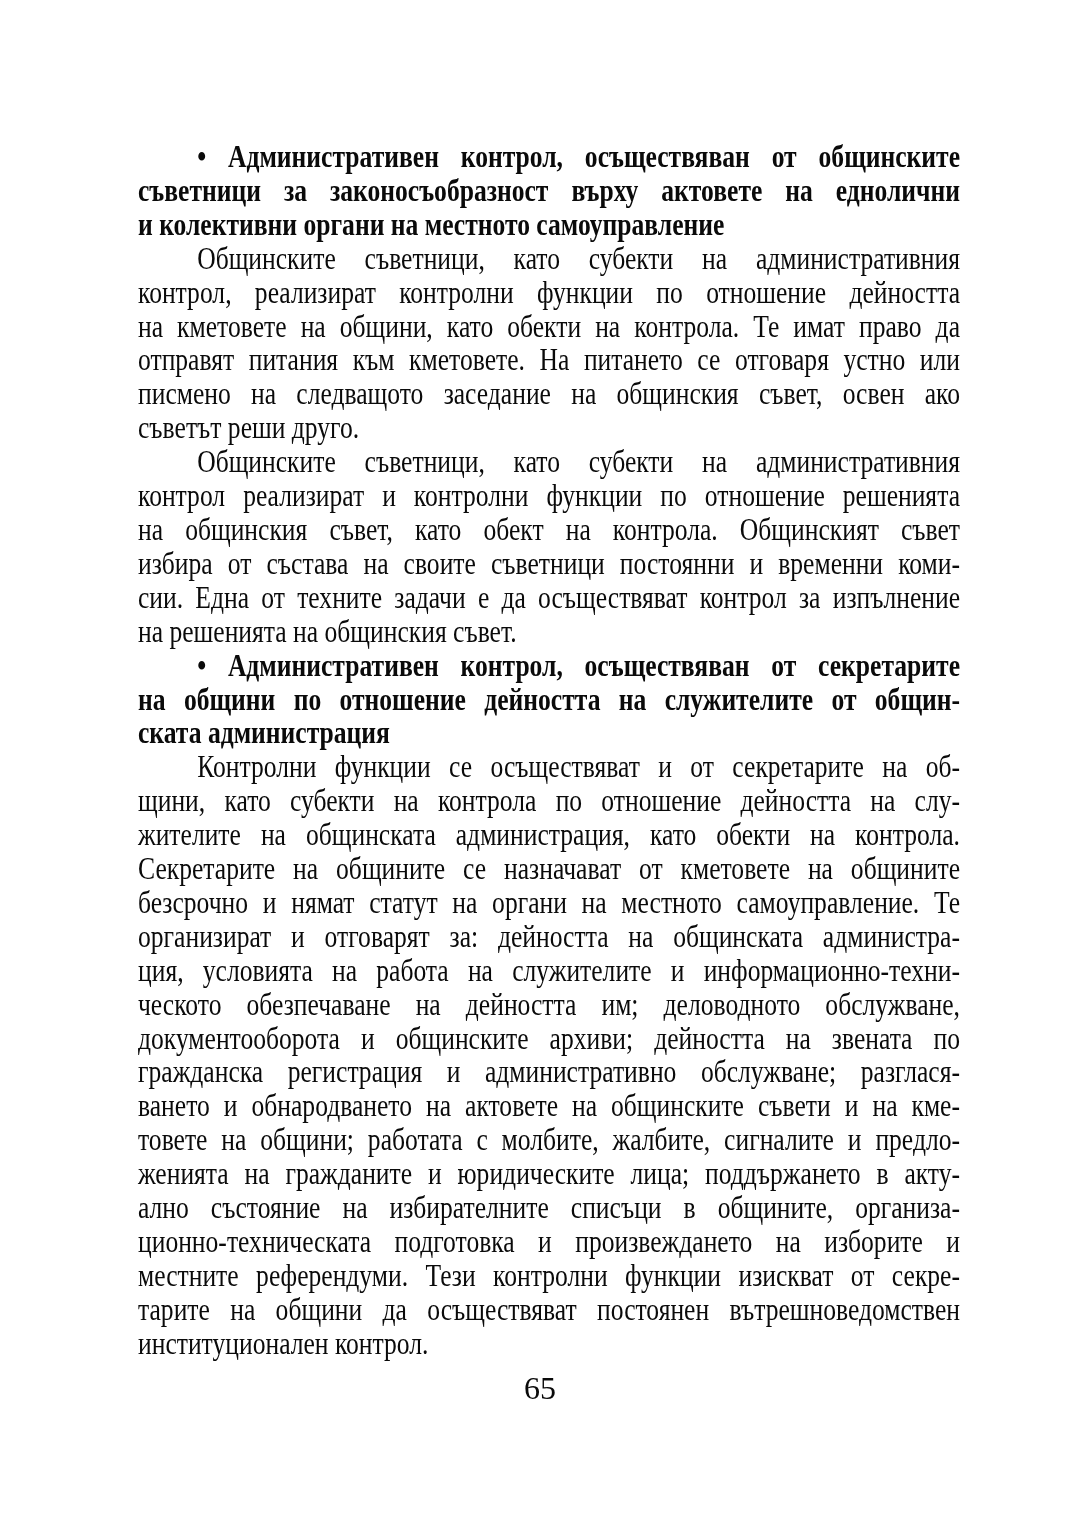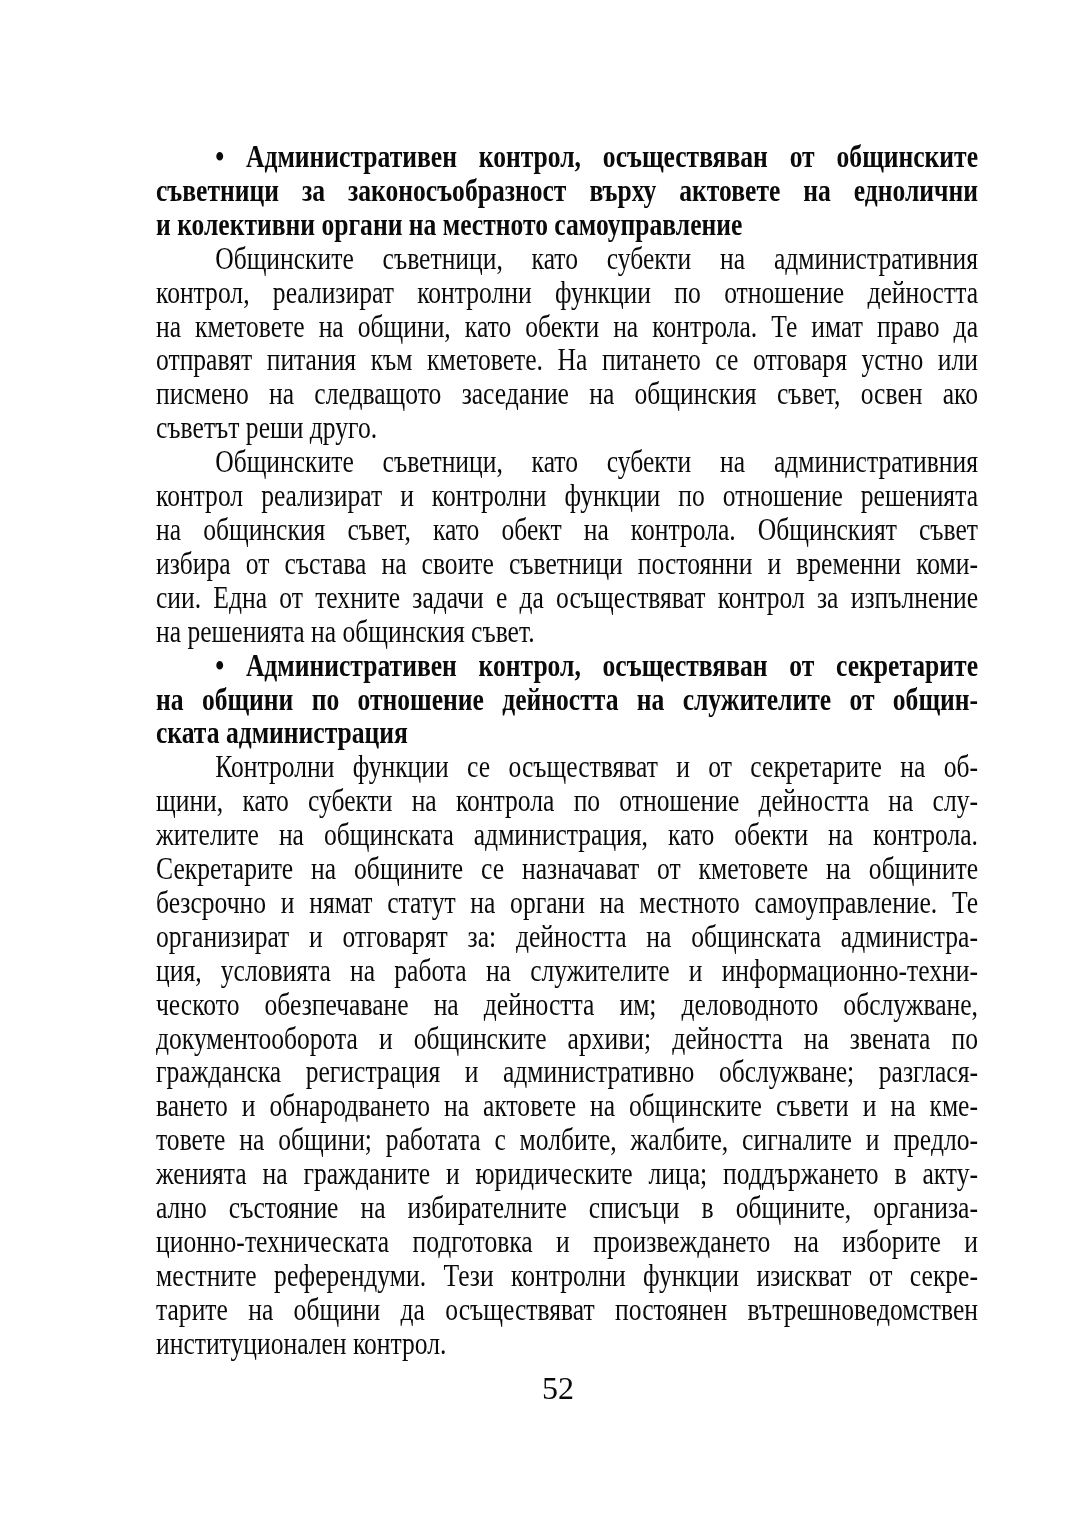--- a/index.html
+++ b/index.html
@@ -12,21 +12,20 @@
     background: #ffffff;
     position: relative;
     font-family: "Liberation Serif", "DejaVu Serif", serif;
     color: #0a0a0a;
   }
   .page {
     position: absolute;
     inset: 0;
     background: #ffffff;
     overflow: hidden;
-    margin-left: 18px;
   }
   
   .text-column {
     position: absolute;
     left: 138px;
     top: 140px;
     width: 1028px;
     transform: scaleX(0.7996);
     transform-origin: 0 0;
     font-size: 32px;
@@ -106,14 +105,14 @@
         <div class="line">ването и обнародването на актовете на общинските съвети и на кме-</div>
         <div class="line">товете на общини; работата с молбите, жалбите, сигналите и предло-</div>
         <div class="line">женията на гражданите и юридическите лица; поддържането в акту-</div>
         <div class="line">ално състояние на избирателните списъци в общините, организа-</div>
         <div class="line">ционно-техническата подготовка и произвеждането на изборите и</div>
         <div class="line">местните референдуми. Тези контролни функции изискват от секре-</div>
         <div class="line">тарите на общини да осъществяват постоянен вътрешноведомствен</div>
         <div class="line last">институционален контрол.</div>
       </div>
     </div>
-  <div class="page-number">52</div>
+  <div class="page-number">65</div>
 </div>
 
 </body></html>

